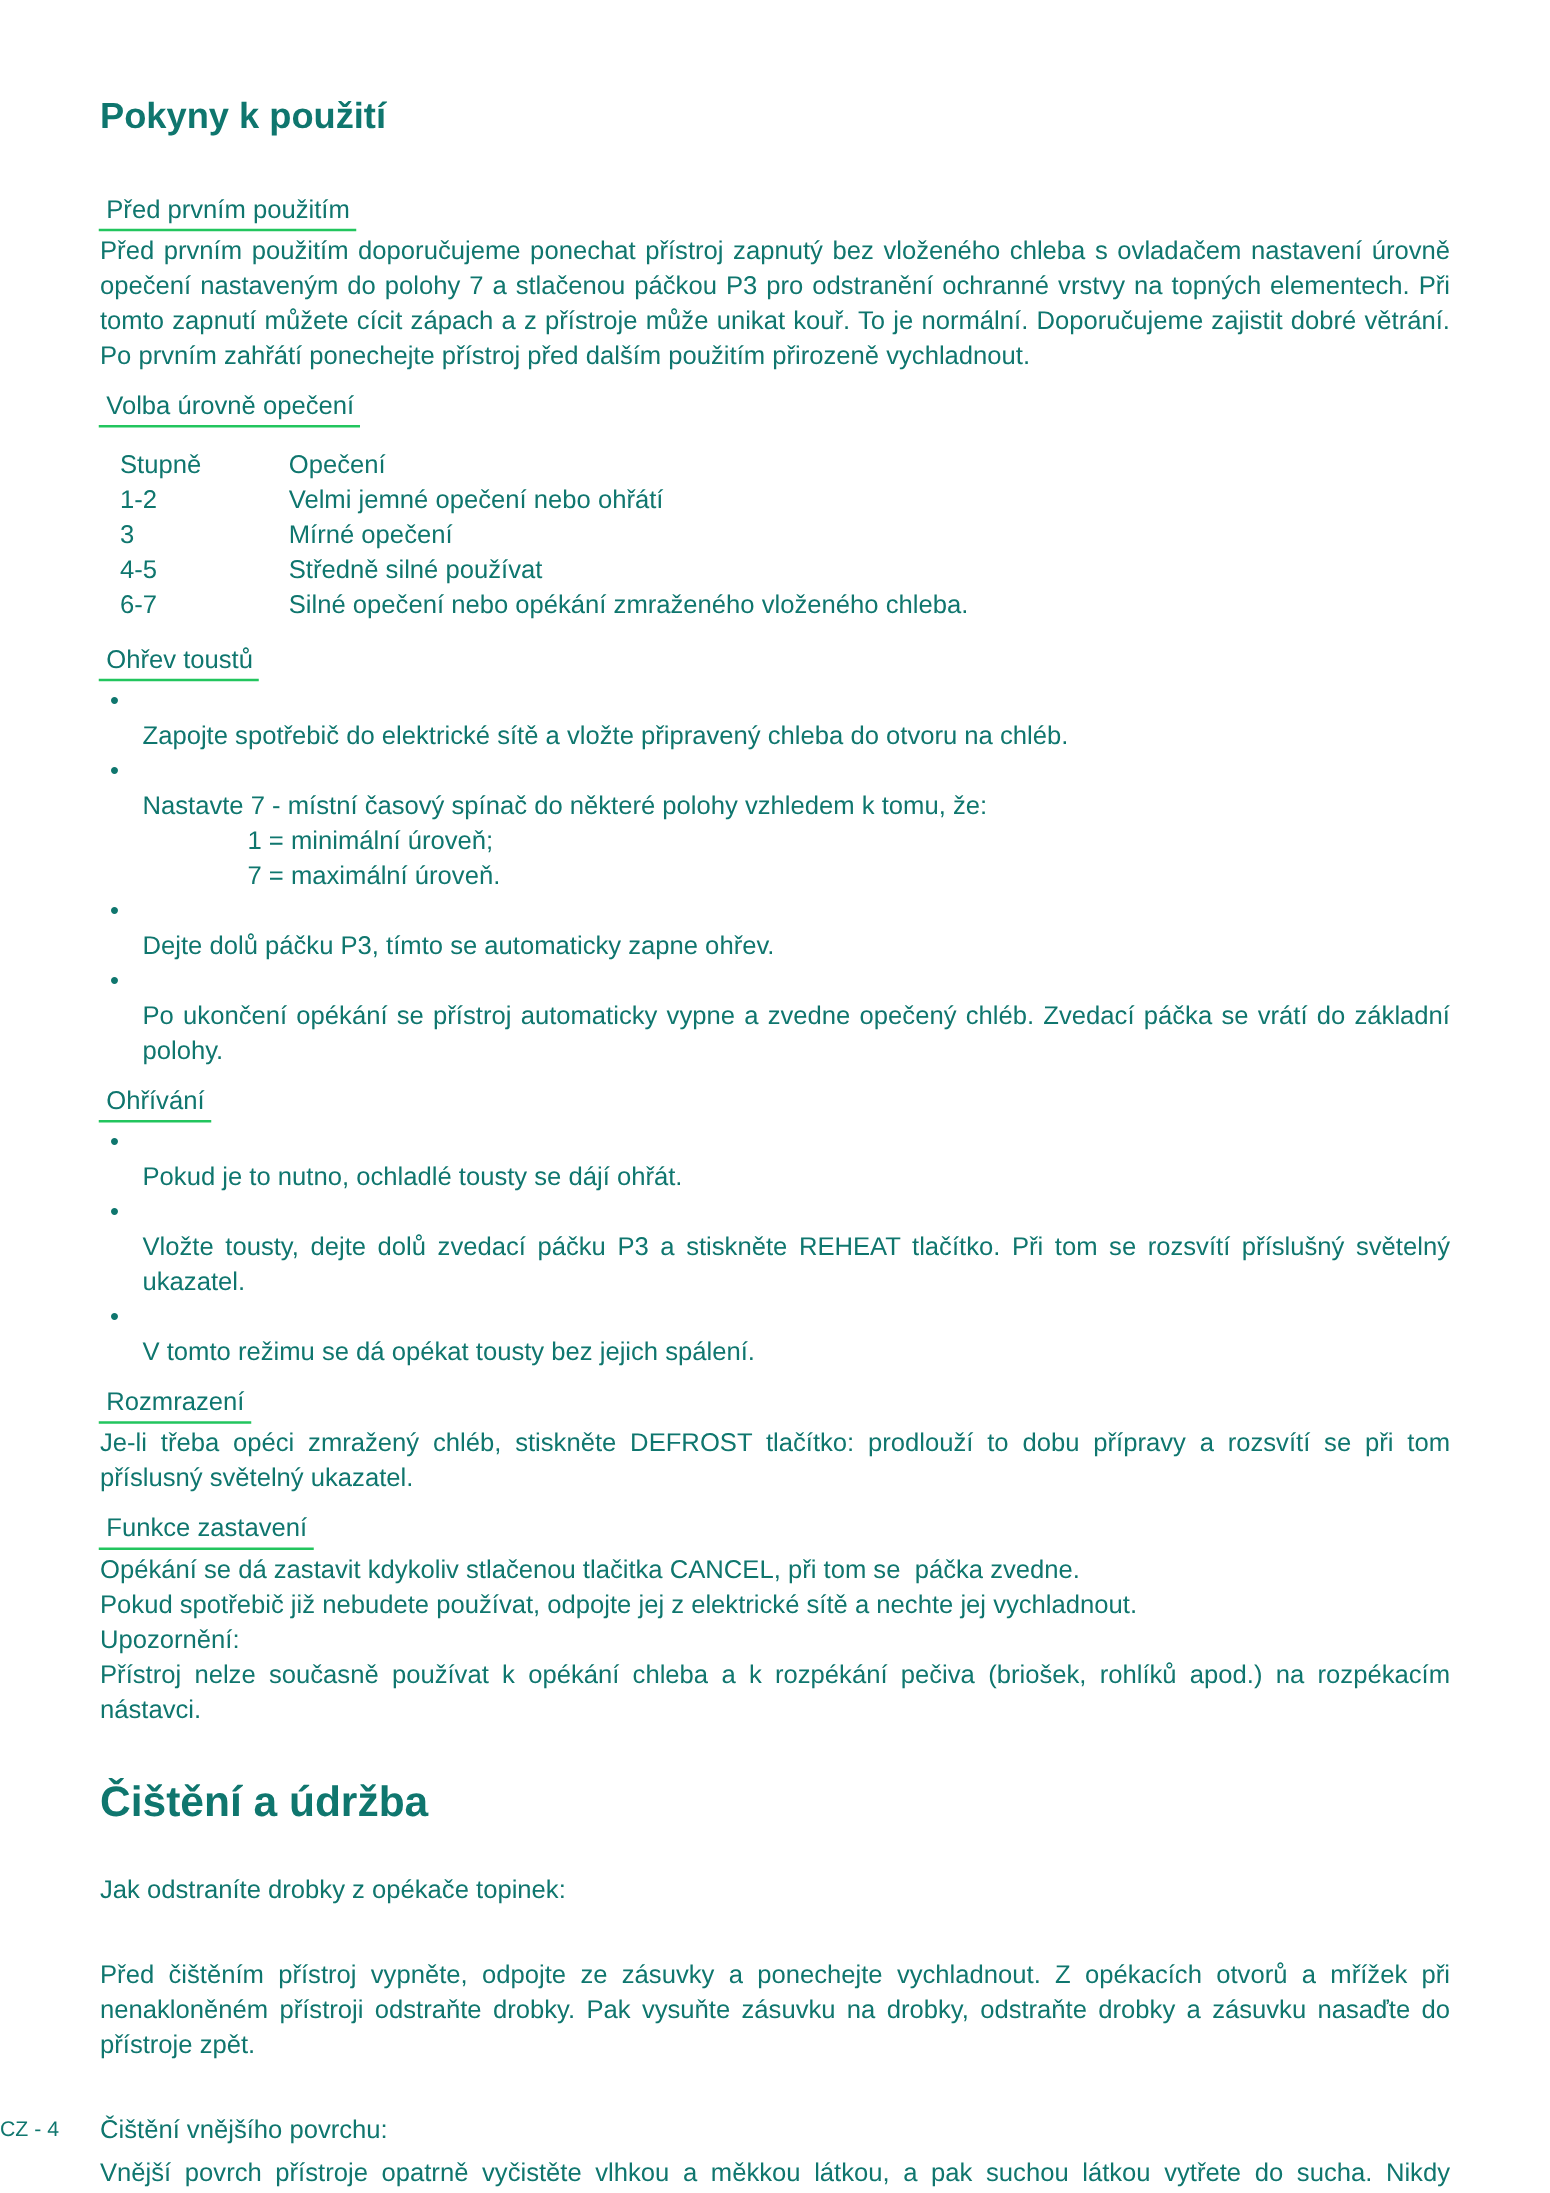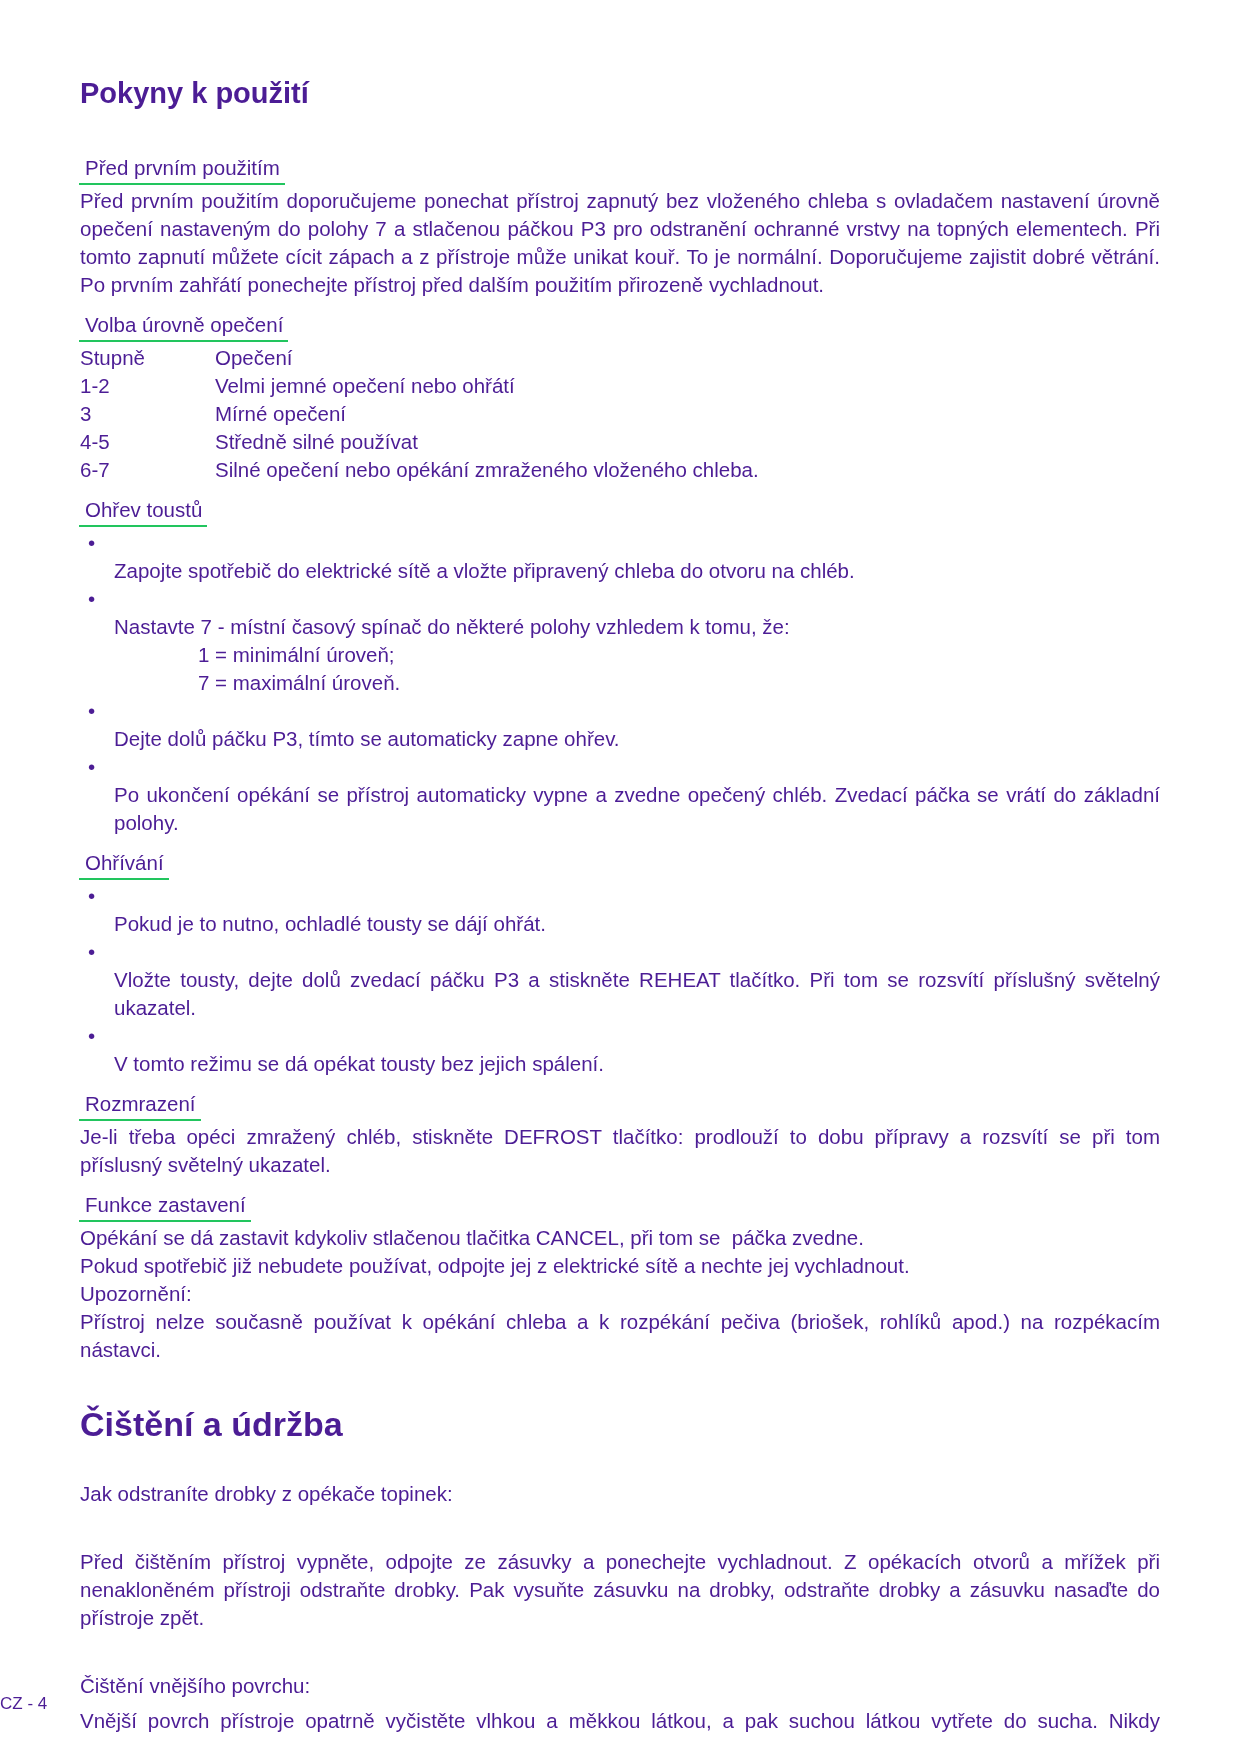--- a/index.html
+++ b/index.html
@@ -8,21 +8,21 @@
     background: #ffffff;
   }
   .page {
     position: relative;
     width: 1240px;
     height: 1754px;
     background: #ffffff;
     box-sizing: border-box;
     padding: 76px 80px 0 80px;
     font-family: "Liberation Sans", sans-serif;
-    color: #4c1d95;
+    color: #0f766e;
     font-size: 20.5px;
     line-height: 28px;
     overflow: hidden;
   }
   .doc-title {
     font-size: 29px;
     line-height: 34px;
     font-weight: bold;
     margin: 0 0 44px 0;
   }
@@ -30,21 +30,21 @@
     margin: 12px 0 2px 0;
   }
   .sec-heading {
     display: inline-block;
     border-bottom: 2px solid #22c55e;
     padding: 0 5px 1px 6px;
     margin-left: -1px;
   }
   .para { margin: 0; }
   .just { text-align: justify; }
-  .lvl-table { margin: 0; }
+  .lvl-table { margin: 16px; }
   .lvl-row { display: grid; grid-template-columns: 135px 1fr; }
   .bullets { margin: 0; }
   .bullet { display: flex; padding-left: 8px; }
   .bm { width: 26px; flex: 0 0 26px; }
   .bt { flex: 1; margin-top: 28px; }
   .subline { margin-left: 118px; }
   .line { white-space: pre-wrap; }
   .cleaning-title {
     font-size: 34px;
     line-height: 32px;

